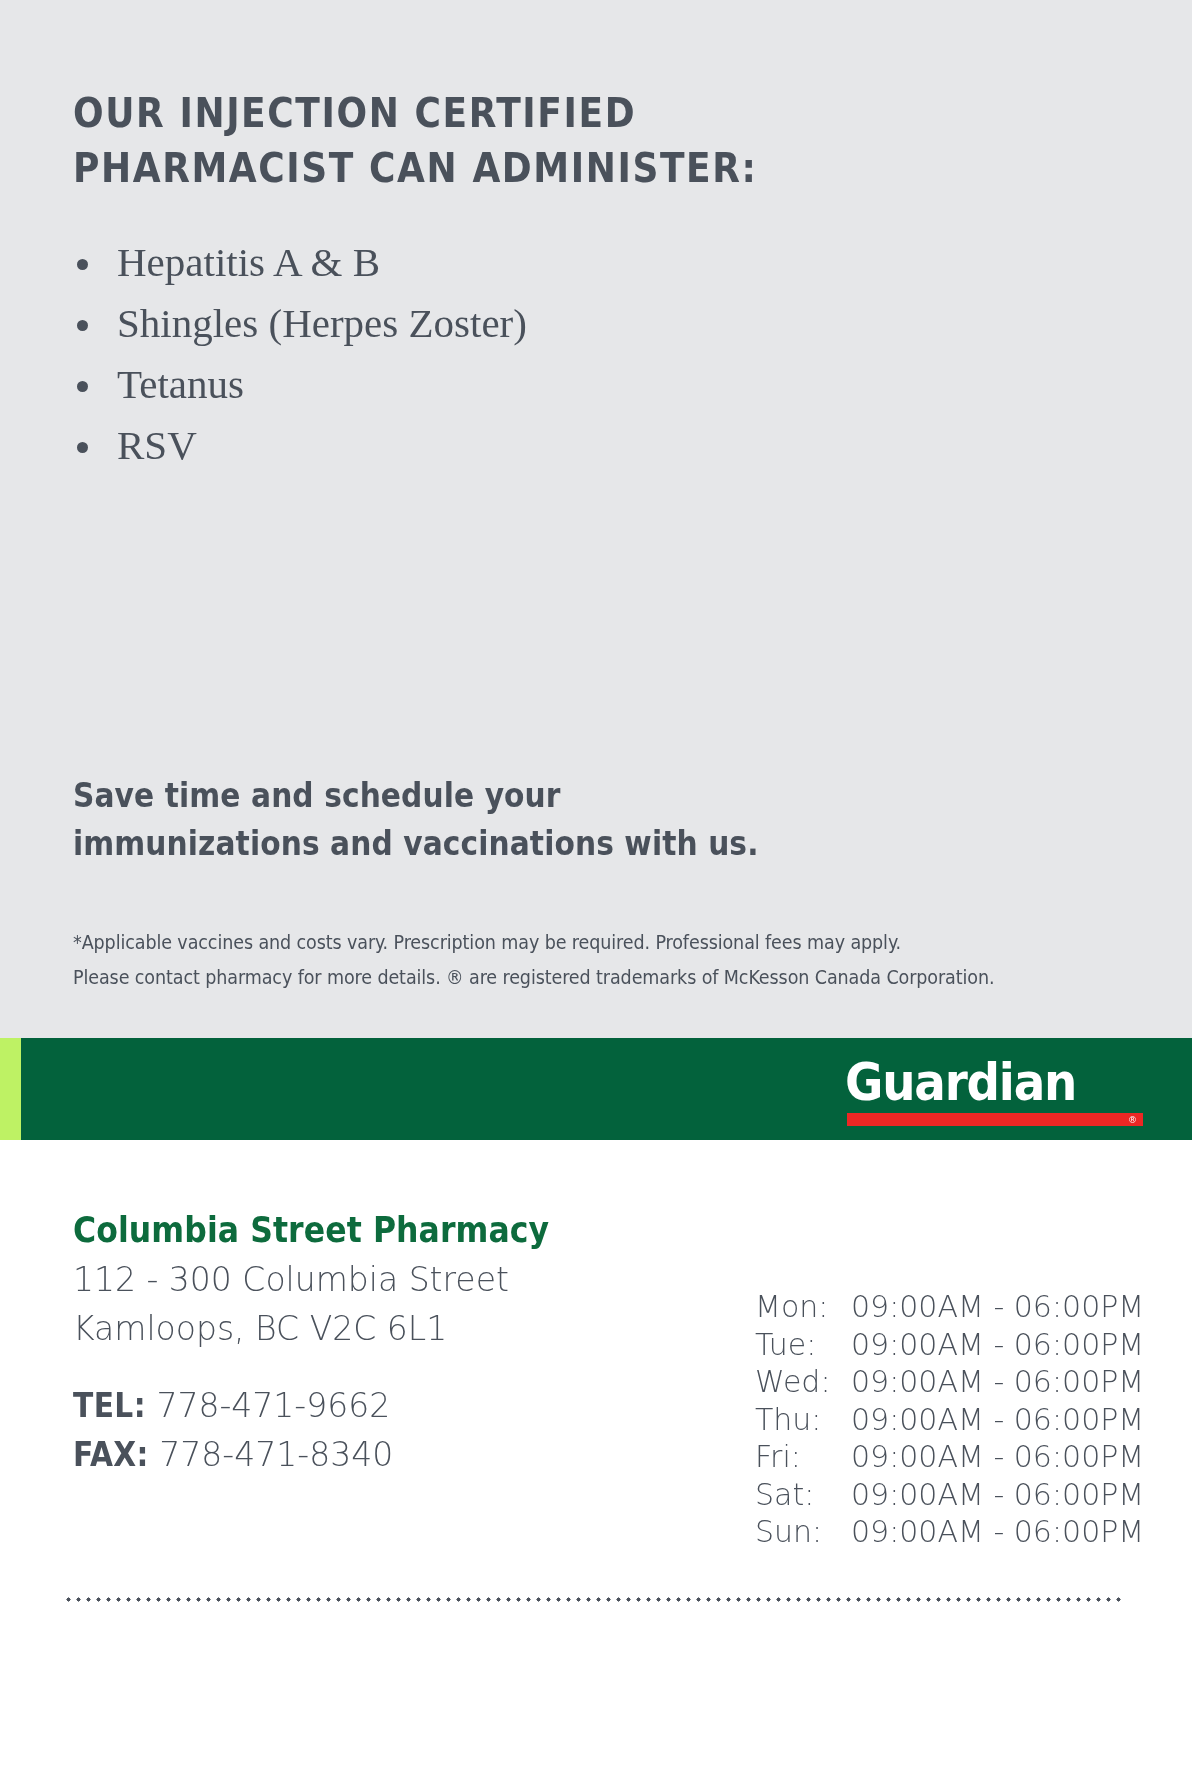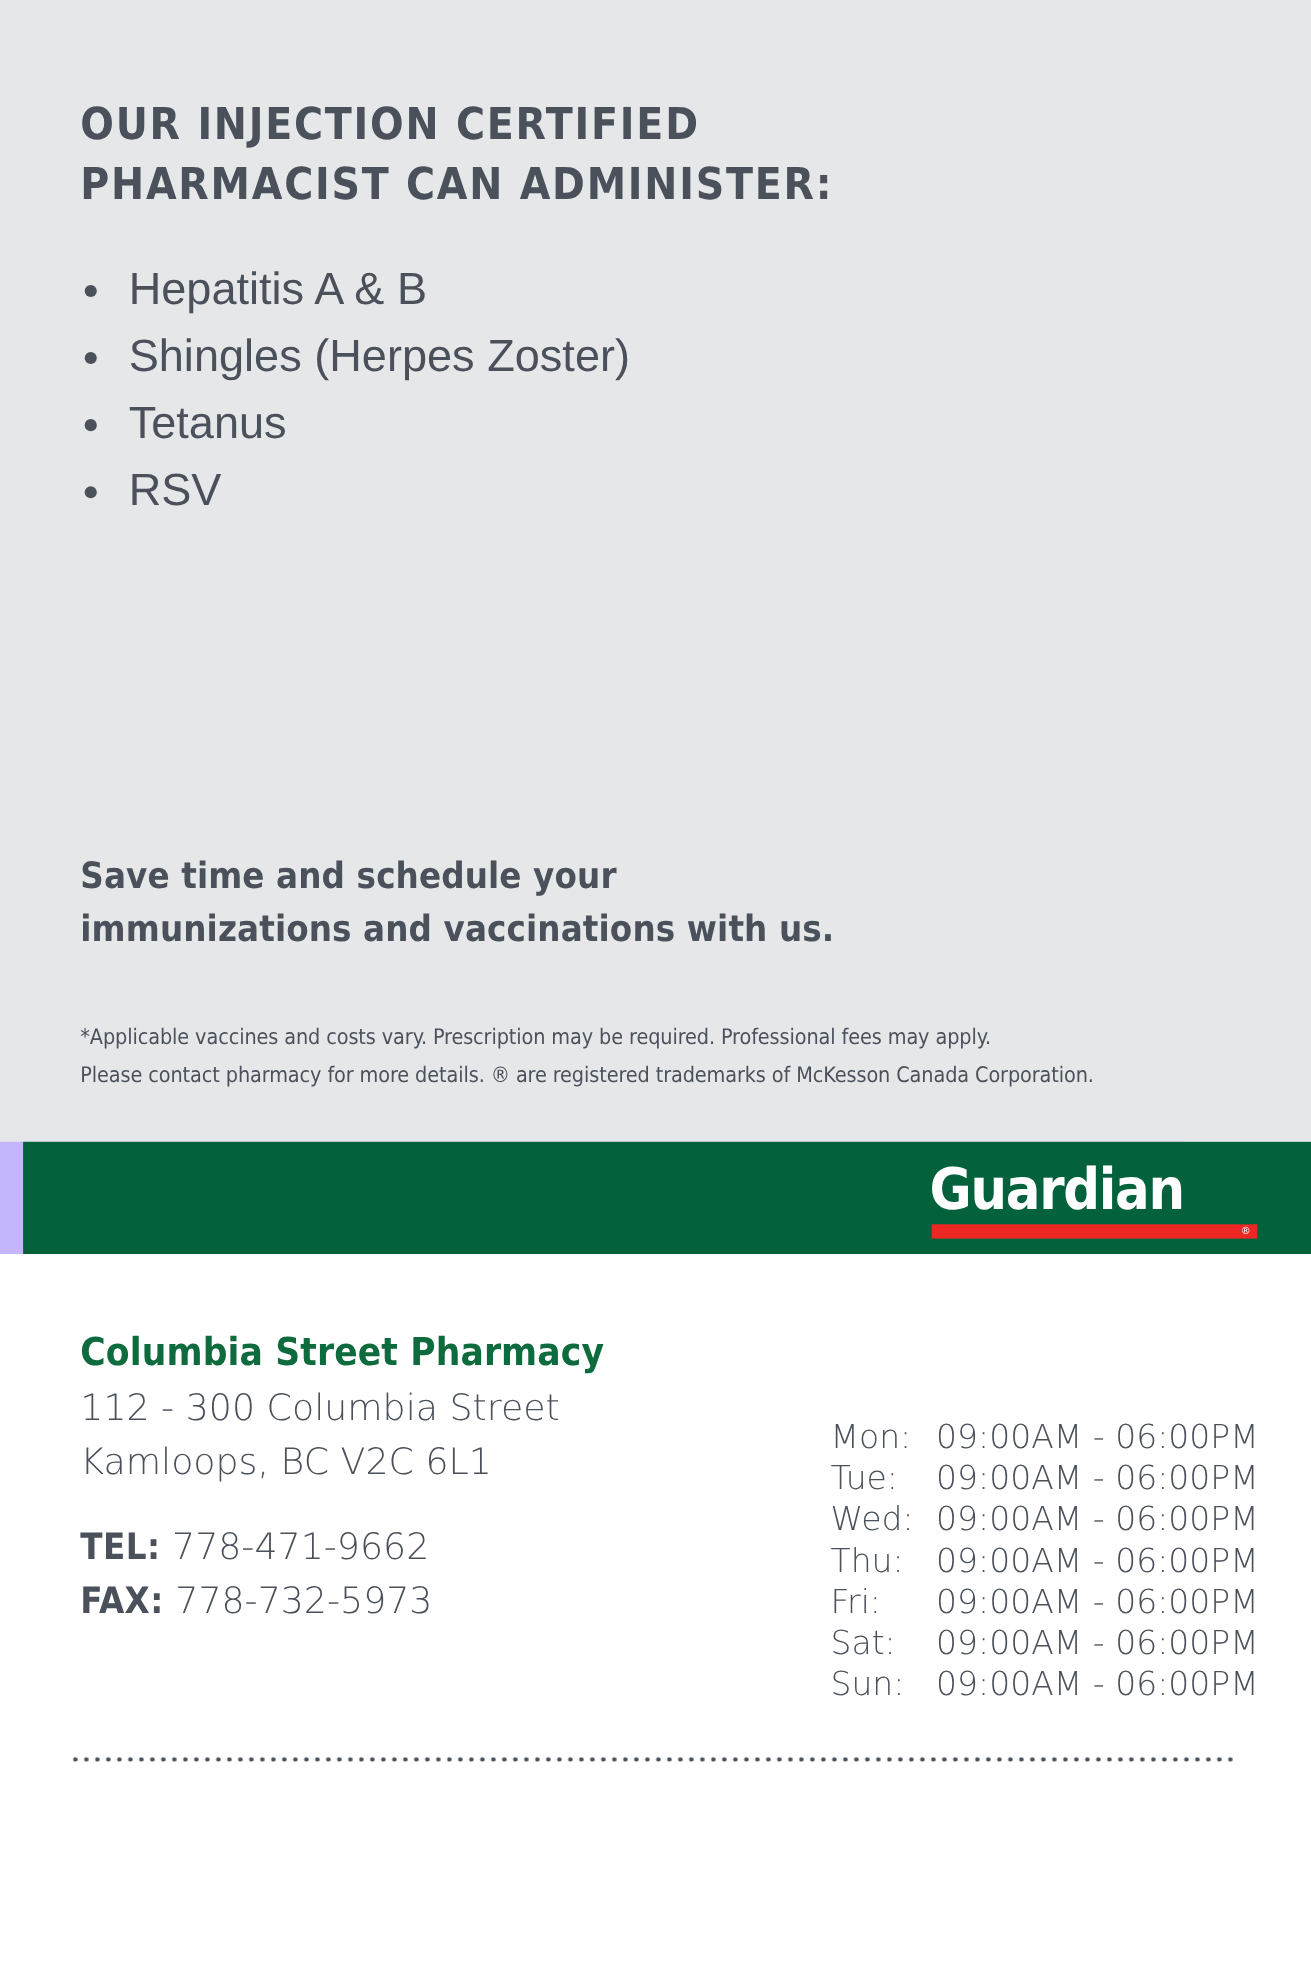--- a/index.html
+++ b/index.html
@@ -12,21 +12,21 @@
     height: 1785px;
     background: #ffffff;
     font-family: "Liberation Sans", sans-serif;
     -webkit-font-smoothing: antialiased;
     overflow: hidden;
   }
   .page {
     position: relative;
     width: 1076px;
     height: 1785px;
-    background: #c4b5fd;
+    background: #bef264;
   }
 
   
   .top-panel {
     position: absolute;
     left: 0;
     top: 0;
     width: 1192px;
     height: 1038px;
     background: #e6e7e9;
@@ -51,21 +51,21 @@
     position: absolute;
     left: 73px;
     top: 232px;
     margin: 0;
     padding: 0;
     list-style: none;
   }
   .vaccine-list li {
     position: relative;
     color: #4a515b;
-    font-family: Liberation Sans, sans-serif;
+    font-family: Liberation Serif, serif;
     font-weight: 300;
     font-size: 41px;
     line-height: 61px;
     padding-left: 44px;
     white-space: nowrap;
   }
   .vaccine-list li .bullet-dot {
     position: absolute;
     left: 4px;
     top: 27px;
@@ -309,21 +309,21 @@
     <div class="store-addr">Kamloops, BC V2C 6L1</div>
   </div>
 
   <div class="contact-block">
     <div class="contact-row">
       <span class="lbl">TEL:</span>
       <span>778-471-9662</span>
     </div>
     <div class="contact-row">
       <span class="lbl">FAX:</span>
-      <span>778-732-5973</span>
+      <span>778-471-8340</span>
     </div>
   </div>
 
   <div class="hours-block">
     <div class="hours-row">
       <span class="hours-day">Mon:</span>
       <span class="hours-time">09:00AM - 06:00PM</span>
     </div>
     <div class="hours-row">
       <span class="hours-day">Tue:</span>

